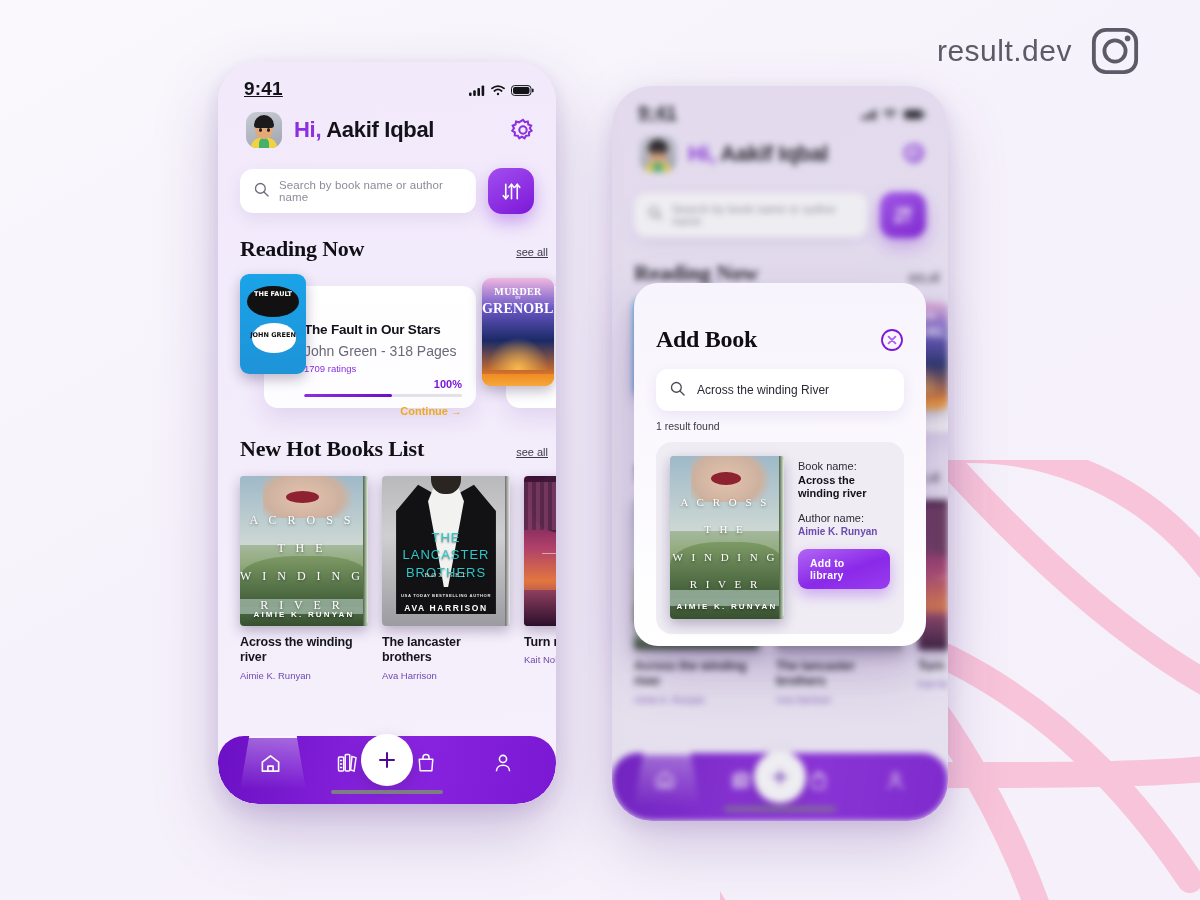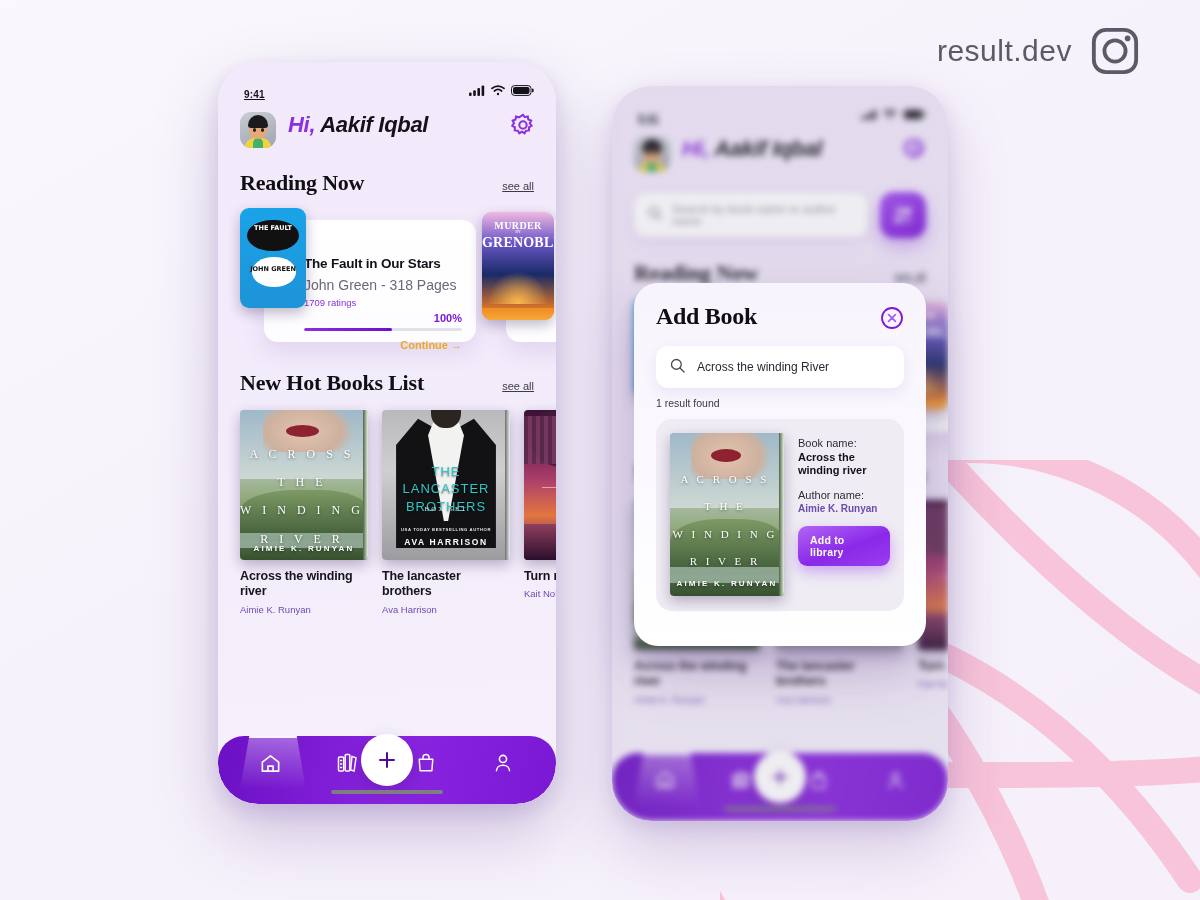--- a/index.html
+++ b/index.html
@@ -45,25 +45,25 @@
     background: linear-gradient(175deg,#f2eafb 0%, #f3ecfb 55%, #f6f1fc 100%);
     display:flex; flex-direction:column;
   }
 
   
   .statusbar {
     height:42px; flex:none;
     display:flex; align-items:flex-end; justify-content:space-between;
     padding:0 22px 4px 26px;
   }
-  .st-time { font-size:10px; font-weight:700; color:#131318; letter-spacing:.2px;text-decoration:underline; }
+  .st-time { font-size:19px; font-weight:700; color:#131318; letter-spacing:.2px;text-decoration:underline; }
   .st-icons { display:flex; align-items:center; gap:6px; }
 
   
-  .hdr { display:flex; align-items:flex-start; padding:8px 20px 0 22px; gap:12px;font-style:italic; }
+  .hdr { display:flex; align-items:center; padding:8px 20px 0 28px; gap:12px; }
   .avatar {
     width:36px; height:36px; border-radius:11px; flex:none;
     background: linear-gradient(160deg,#c9ccd4,#9fa4b0);
     position:relative; overflow:hidden;
   }
   .av-hair { position:absolute; left:8px; top:3px; width:20px; height:13px; border-radius:10px 10px 3px 3px; background:#1d1a1c; }
   .av-face { position:absolute; left:9px; top:10px; width:18px; height:17px; border-radius:50% 50% 48% 48%; background:#e5a877; }
   .av-eyeL { position:absolute; left:13px; top:16px; width:3px; height:3.5px; border-radius:50%; background:#24202a; }
   .av-eyeR { position:absolute; left:21px; top:16px; width:3px; height:3.5px; border-radius:50%; background:#24202a; }
   .av-body { position:absolute; left:5px; bottom:0; width:26px; height:10px; border-radius:9px 9px 0 0; background:#f0d33f; }
@@ -81,21 +81,21 @@
   }
   .search-ph { font-size:11.5px; color:#8e8a99; letter-spacing:.1px; }
   .filterbtn {
     width:46px; height:46px; border-radius:14px; flex:none;
     background: linear-gradient(150deg,#a24ef0 0%, #7c17d8 100%);
     display:flex; align-items:center; justify-content:center;
     box-shadow: 0 8px 18px rgba(124,23,216,.35);
   }
 
   
-  .sechead { display:flex; align-items:baseline; padding:22px 22px 0 22px; }
+  .sechead { display:flex; align-items:baseline; padding:22px 8px 0 22px; }
   .sectitle { font-family:"Liberation Serif", serif; font-size:22px; font-weight:700; color:#100f14; letter-spacing:-.2px; }
   .seeall { margin-left:auto; font-size:11px; color:#3d3a46; text-decoration:underline; }
 
   
   .rn-strip { position:relative; margin-top:12px; padding-left:22px; height:140px; flex:none; }
   .rn-card {
     position:absolute; left:46px; top:12px; width:212px; height:122px;
     background:linear-gradient(180deg,#ffffff 0%,#fdfcff 100%);
     border-radius:14px; box-shadow:0 10px 22px rgba(110,60,170,.13);
     padding:12px 14px 10px 40px;
@@ -202,21 +202,21 @@
   #phone-back .scrim { position:absolute; inset:0; background:rgba(150,140,165,.16); z-index:40; pointer-events:none; }
 
   
   .modal {
     position:absolute; left:634px; top:283px; width:292px; height:363px;
     background:linear-gradient(180deg,#f8f4fd 0%, #fbf9fe 55%, #ffffff 100%);
     border-radius:24px; z-index:60;
     box-shadow:0 24px 54px rgba(70,30,120,.26);
     padding:20px 22px;
   }
-  .md-head { display:flex; align-items:flex-end; }
+  .md-head { display:flex; align-items:center;margin-top:23px; }
   .md-title { font-family:"Liberation Serif", serif; font-size:24px; font-weight:700; color:#0f0e13; letter-spacing:-.3px; }
   .md-close { margin-left:auto; width:24px; height:24px; }
   .md-search {
     margin-top:16px; height:42px; background:#fff; border-radius:12px;
     display:flex; align-items:center; gap:12px; padding:0 14px;
     box-shadow:0 5px 14px rgba(110,60,170,.10);
   }
   .md-sval { font-size:12px; color:#2a2833; }
   .md-count { font-size:10.5px; color:#3a3845; margin-top:9px; }
   .md-result {
@@ -504,20 +504,39 @@
         <span class="hi">Hi,</span><span> Aakif Iqbal</span>
       </div>
       <span class="gear-wrap">
         <svg viewBox="0 0 24 24" fill="none" stroke="#8B2FE0" stroke-width="1.9">
           <circle cx="12" cy="12" r="3.4"></circle>
           <path d="M12 2.6l1.7 2.2 2.7-.7.5 2.8 2.6 1-1.2 2.5 1.6 2.3-2.4 1.5.1 2.8-2.8.2-1.4 2.4-2.4-1.4-2.4 1.4-1.4-2.4-2.8-.2.1-2.8-2.4-1.5 1.6-2.3L2.5 8l2.6-1 .5-2.8 2.7.7z"></path>
         </svg>
       </span>
     </div>
 
+    <div class="searchrow">
+      <div class="searchbox">
+        <span>
+          <svg width="15" height="15" viewBox="0 0 16 16" fill="none" stroke="#6f6b7c" stroke-width="1.4">
+              <circle cx="6.8" cy="6.8" r="5.2"></circle>
+              <path d="M10.6 10.6L15 15" stroke-linecap="round"></path>
+            </svg>
+        </span>
+        <span class="search-ph">Search by book name or author name</span>
+      </div>
+      <div class="filterbtn">
+        <svg width="23" height="23" viewBox="0 0 24 24" fill="none" stroke="#fff" stroke-width="1.7" stroke-linecap="round">
+          <path d="M6 4.5v15M12 4.5v15M18 4.5v15"></path>
+            <path d="M3.4 16.4L6 19.3l2.6-2.9"></path>
+            <path d="M9.4 7.6L12 4.7l2.6 2.9"></path>
+            <path d="M15.4 7.6L18 4.7l2.6 2.9"></path>
+        </svg>
+      </div>
+    </div>
 
     <div class="sechead">
       <span class="sectitle">Reading Now</span>
       <span class="seeall">see all</span>
     </div>
 
     <div class="rn-strip">
       <div class="cover cv-tfios">
         <span class="tf-cloud1"></span>
           <span class="tf-cloud2"></span>

